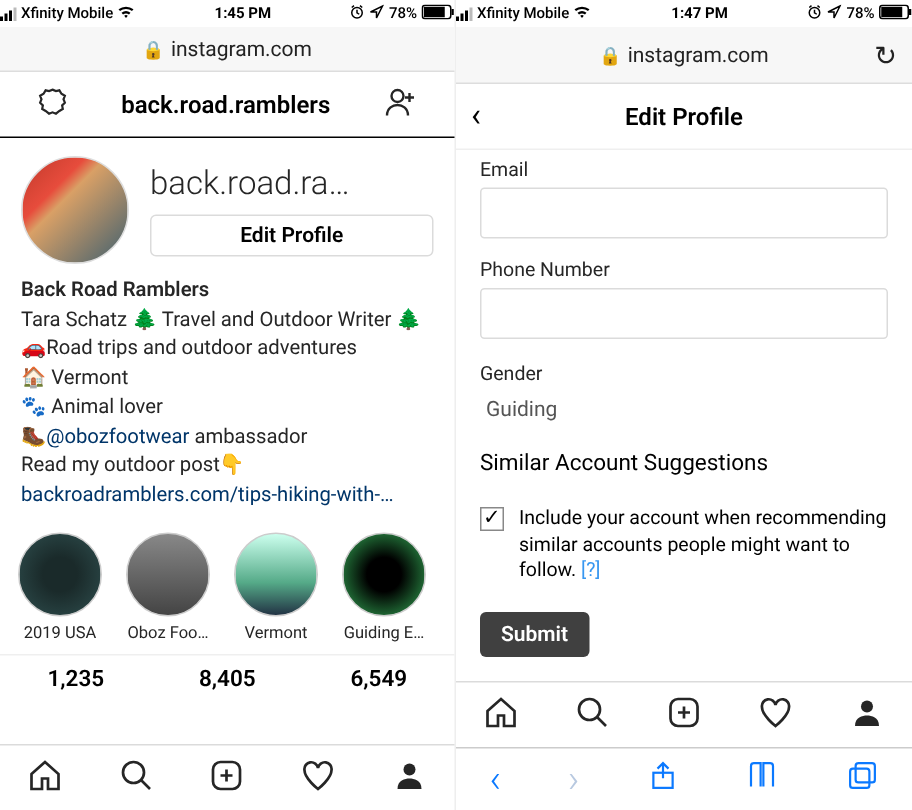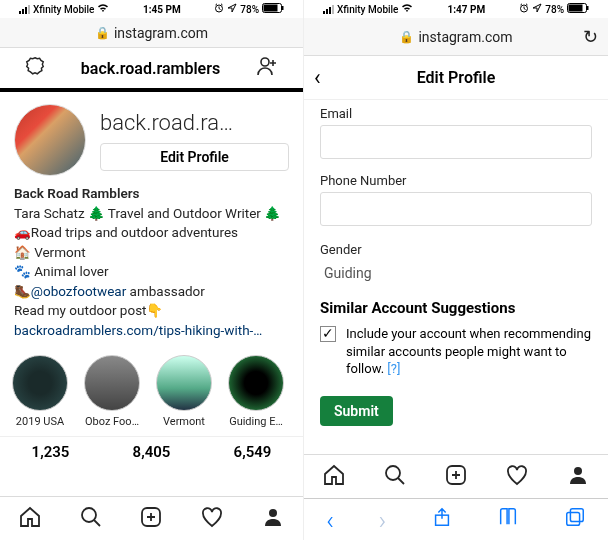--- a/index.html
+++ b/index.html
@@ -1,30 +1,30 @@
 <!DOCTYPE html>
 <html><head>
 <meta charset="utf-8">
 <style>
 * { margin:0; padding:0; box-sizing:border-box; font-family:-apple-system,BlinkMacSystemFont,"Segoe UI",Roboto,Helvetica,Arial,sans-serif; }
 body { display:flex; width:608px; height:540px; background:#fff; }
 .phone { width:304px; height:540px; position:relative; display:flex; flex-direction:column; }
 .phone-left { border-right:1px solid #eee; }
-.status-bar { height:18px; display:flex; align-items:center; justify-content:space-between; padding:0 19px; font-size:10px; font-weight:500; }
+.status-bar { height:18px; display:flex; align-items:center; justify-content:space-between; padding:0 0; font-size:10px; font-weight:500; }
 .status-left { display:flex; align-items:center; gap:3px; }
 .status-right { display:flex; align-items:center; gap:3px; }
 .signal-bars { display:flex; align-items:flex-end; gap:1px; }
 .bar { width:2px; background:#000; }
 .b1{height:3px}.b2{height:5px}.b3{height:7px}.b4{height:9px;background:#bbb;}
 .wifi-ic { font-size:11px; }
 .url-bar { height:30px; display:flex; align-items:center; justify-content:center; background:#f7f7f7; border-bottom:1px solid #ddd; font-size:14px; color:#222; position:relative; }
 .url-bar .lock { margin-right:4px; font-size:12px; }
 .url-bar-r { height:38px; justify-content:center; }
 .url-bar-r .refresh { position:absolute; right:10px; font-size:18px; }
-.ig-header { height:44px; display:flex; align-items:center; justify-content:space-between; padding:0 24px; border-bottom:4px solid #000000; }
+.ig-header { height:44px; display:flex; align-items:center; justify-content:space-between; padding:0 24px; border-bottom:1px solid #000000; }
 .ig-header .title { font-weight:600; font-size:16px; flex:1; text-align:center; }
 .gear-ic { width:22px; height:22px; }
 .adduser-ic { width:24px; height:24px; }
 .profile-top { display:flex; align-items:center; padding:12px 14px 6px 14px; gap:14px; }
 .avatar { width:72px; height:72px; border-radius:50%; background:linear-gradient(135deg,#c0392b 0%,#e74c3c 30%,#d9a066 40%,#3f5f6f 100%); border:1px solid #ddd; flex-shrink:0; }
 .prof-right { flex:1; display:flex; flex-direction:column; gap:8px; }
 .username-big { font-size:22px; font-weight:300; color:#262626; white-space:nowrap; overflow:hidden; }
 .edit-btn { border:1px solid #dbdbdb; border-radius:4px; background:#fff; font-weight:600; font-size:14px; padding:5px 0; text-align:center; }
 .bio { padding:2px 14px 8px 14px; font-size:13.5px; line-height:1.45; color:#262626; }
 .bio .name { font-weight:600; }
@@ -45,27 +45,27 @@
 
 .edit-header { height:44px; display:flex; align-items:center; justify-content:center; position:relative; border-bottom:1px solid #efefef; }
 .edit-header .back { position:absolute; left:10px; font-size:22px; }
 .edit-header .title { font-weight:600; font-size:16px; }
 .form { padding:0 16px; overflow:hidden; flex:1; }
 .fld { margin-top:6px; }
 .fld-lbl { font-weight:400; font-size:13px; color:#262626; margin-bottom:4px; }
 .fld-input { border:1px solid #dbdbdb; border-radius:3px; height:34px; width:100%; padding:0 8px; font-size:14px; background:#fff; }
 .gender-val { font-size:14px; color:#555; padding:4px 0 4px 4px; }
 .sas { margin-top:14px; }
-.sas-ttl { font-weight:700; font-size:15px; margin-bottom:8px; }
+.sas-ttl { font-weight:400; font-size:15px; margin-bottom:20px; }
 .sas-row { display:flex; align-items:flex-start; gap:10px; font-size:13px; line-height:1.35; }
 .chk { width:16px; height:16px; border:1px solid #888; position:relative; flex-shrink:0; margin-top:1px; }
 .chk::after { content:"✓"; position:absolute; top:-3px; left:1px; font-size:14px; }
 .qm { color:#3897f0; }
 .btn-row { display:flex; align-items:center; gap:16px; margin-top:18px; }
-.submit-b { background:#15803d; color:#fff; border:none; border-radius:4px; padding:7px 14px; font-weight:600; font-size:14px; }
+.submit-b { background:#404040; color:#fff; border:none; border-radius:4px; padding:7px 14px; font-weight:600; font-size:14px; }
 .disable-l { color:#3897f0; font-weight:600; font-size:14px; text-align:center; flex:1; line-height:1.3; }
 .safari-bar { height:42px; border-top:1px solid #ccc; display:flex; align-items:center; justify-content:space-around; color:#0b79ff; font-size:22px; }
 .safari-ic { width:22px; height:22px; }
 </style>
 </head>
 <body>
 
 <div class="phone phone-left">
   <div class="status-bar">
     <div class="status-left">

